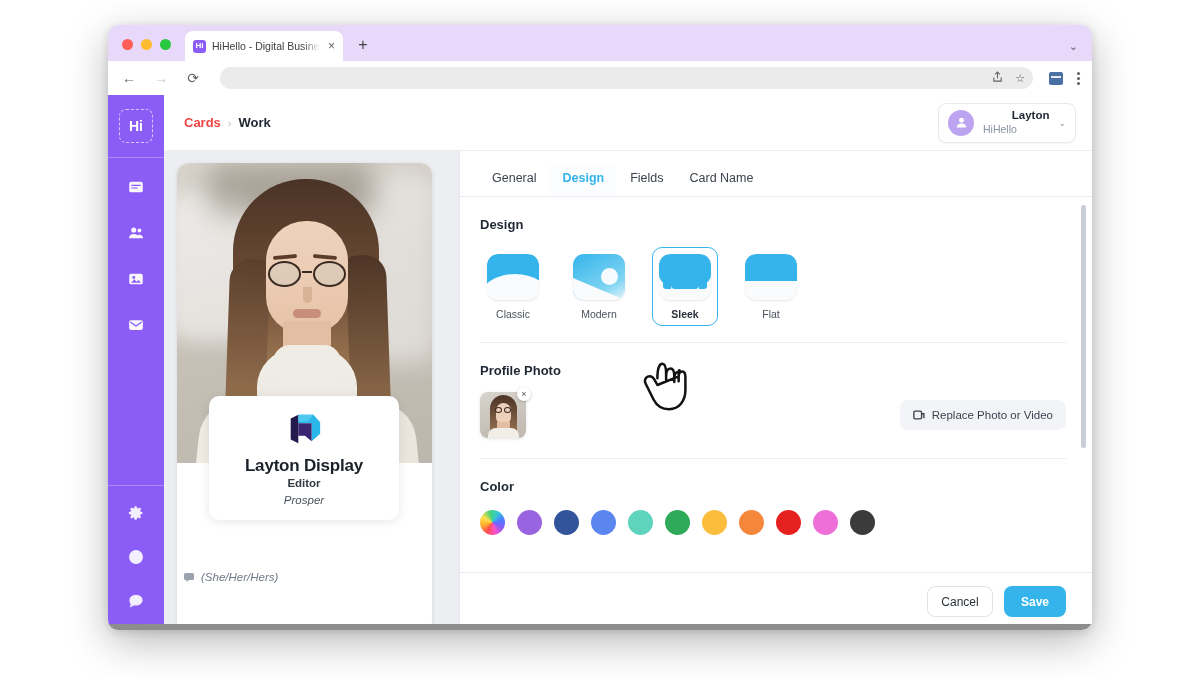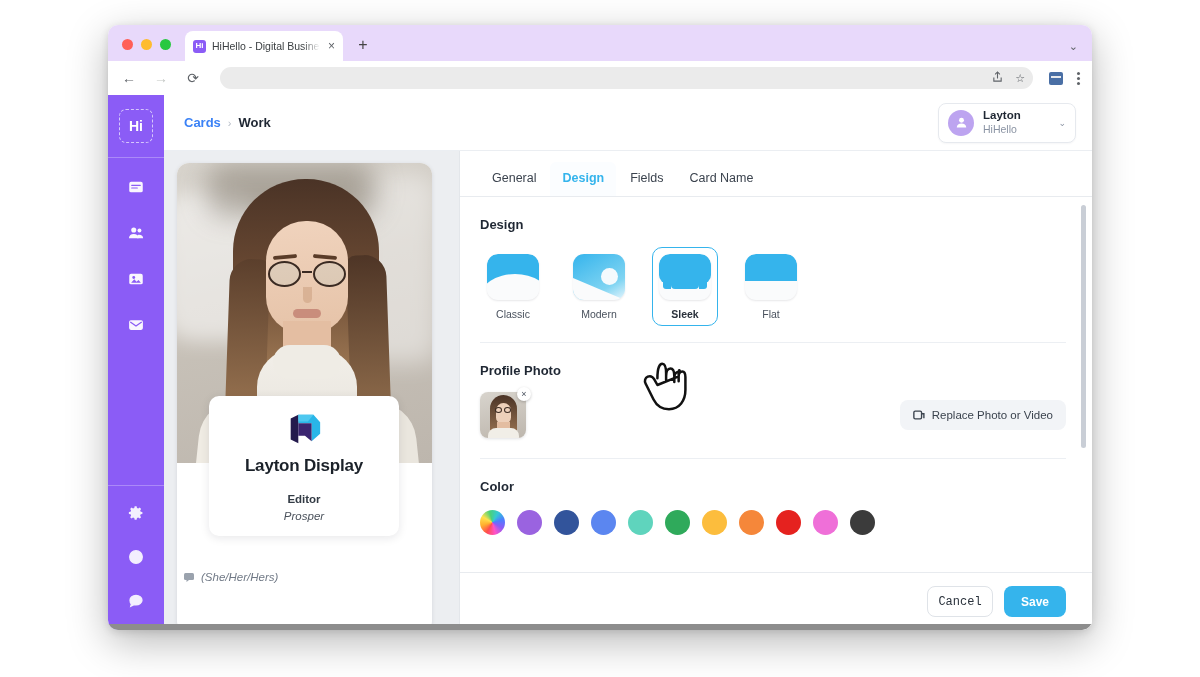--- a/index.html
+++ b/index.html
@@ -158,39 +158,39 @@
 
   
   #app-header {
     height: 56px; background: #ffffff;
     border-bottom: 1px solid #ebeef2;
     display: flex; align-items: center;
     padding: 0 16px 0 20px;
     flex: 0 0 auto;
   }
   #breadcrumb { display:flex; align-items:center; gap:7px; font-size: 13px; }
-  #breadcrumb .crumb-root { color: #3b82f6; cursor: pointer; font-weight: 600;}
+  #breadcrumb .crumb-root { color: #ef4444; cursor: pointer; font-weight: 600;}
   #breadcrumb .crumb-sep { color: #b6bcc7; font-size: 11px; }
   #breadcrumb .crumb-current { color: #1f2733; font-weight: 700; }
   #header-spacer { flex: 1 1 auto; }
   #account-chip {
     height: 40px; min-width: 138px;
     border: 1px solid #e6e9ee; border-radius: 8px;
     display:flex; align-items:center; gap:9px;
     padding: 0 9px; cursor: pointer; background:#fff;
     box-shadow: 0 1px 2px rgba(16,24,40,0.04);
   }
   #account-avatar {
     width: 26px; height: 26px; border-radius: 50%;
     background: #bda4f0; flex:0 0 auto;
     display:flex; align-items:center; justify-content:center;
   }
   #account-avatar svg { width: 15px; height: 15px; fill: #ffffff; }
   .acct-text { display:flex; flex-direction:column; line-height:1.2; flex:1 1 auto; }
-  .acct-name { font-size: 11.5px; font-weight: 700; color: #1f2733; }
+  .acct-name { font-size: 11.5px; font-weight: 700; color: #1f2733; text-align: right; }
   .acct-sub { font-size: 10.5px; color: #8a93a3; }
   #account-chevron { color:#8a93a3; font-size: 9px; }
 
   
   #main-split { flex: 1 1 auto; display: flex; min-height: 0; }
 
   
   #preview-pane {
     width: 296px; flex: 0 0 auto;
     background: #eceef1;
@@ -250,21 +250,21 @@
     position: absolute; left: 32px; top: 233px;
     width: 190px;
     background: #ffffff;
     border-radius: 10px;
     box-shadow: 0 2px 10px rgba(16,24,40,0.10);
     padding: 14px 10px 14px;
     text-align: center;
   }
   #preview-logo { width: 38px; height: 38px; margin: 0 auto 8px; }
   #preview-name { font-size: 17px; font-weight: 700; color: #1b2129; letter-spacing: -0.2px;}
-  #preview-title { font-size: 11.5px; font-weight: 700; color: #333b45; margin-top: 17px;}
+  #preview-title { font-size: 11.5px; font-weight: 700; color: #333b45; margin-top: 1px;}
   #preview-company { font-size: 11.5px; font-style: italic; color: #4a515b; margin-top: 5px;}
   #preview-bio {
     position: absolute; left: 19px; top: 370px; width: 222px;
     font-size: 11.5px; color: #39414c; line-height: 1.45;
   }
   #preview-pronouns {
     position: absolute; left: 19px; top: 420px;
     display:flex; align-items:center; gap:6px;
     font-size: 11.5px; color: #6f7885; font-style: italic;
   }
@@ -382,21 +382,21 @@
   #editor-footer {
     flex: 0 0 auto; height: 58px;
     border-top: 1px solid #e8ebef;
     display:flex; align-items:center; justify-content:flex-end;
     gap: 11px; padding: 0 26px 0 20px; background:#fff;
   }
   #cancel-button {
     height: 31px; min-width: 66px; border-radius: 8px;
     border: 1px solid #dfe3e8; background:#fff;
     font-size: 12px; color: #29313b; cursor:pointer;
-    font-family: Liberation Mono, monospace;
+    font-family: Liberation Sans, sans-serif;
   }
   #save-button {
     height: 31px; min-width: 62px; border-radius: 8px;
     border: none; background:#35b4ec; color:#fff;
     font-size: 12px; font-weight: 600; cursor:pointer;
     font-family: "Liberation Sans", sans-serif;
   }
 
   
   #editor-scrollbar {

